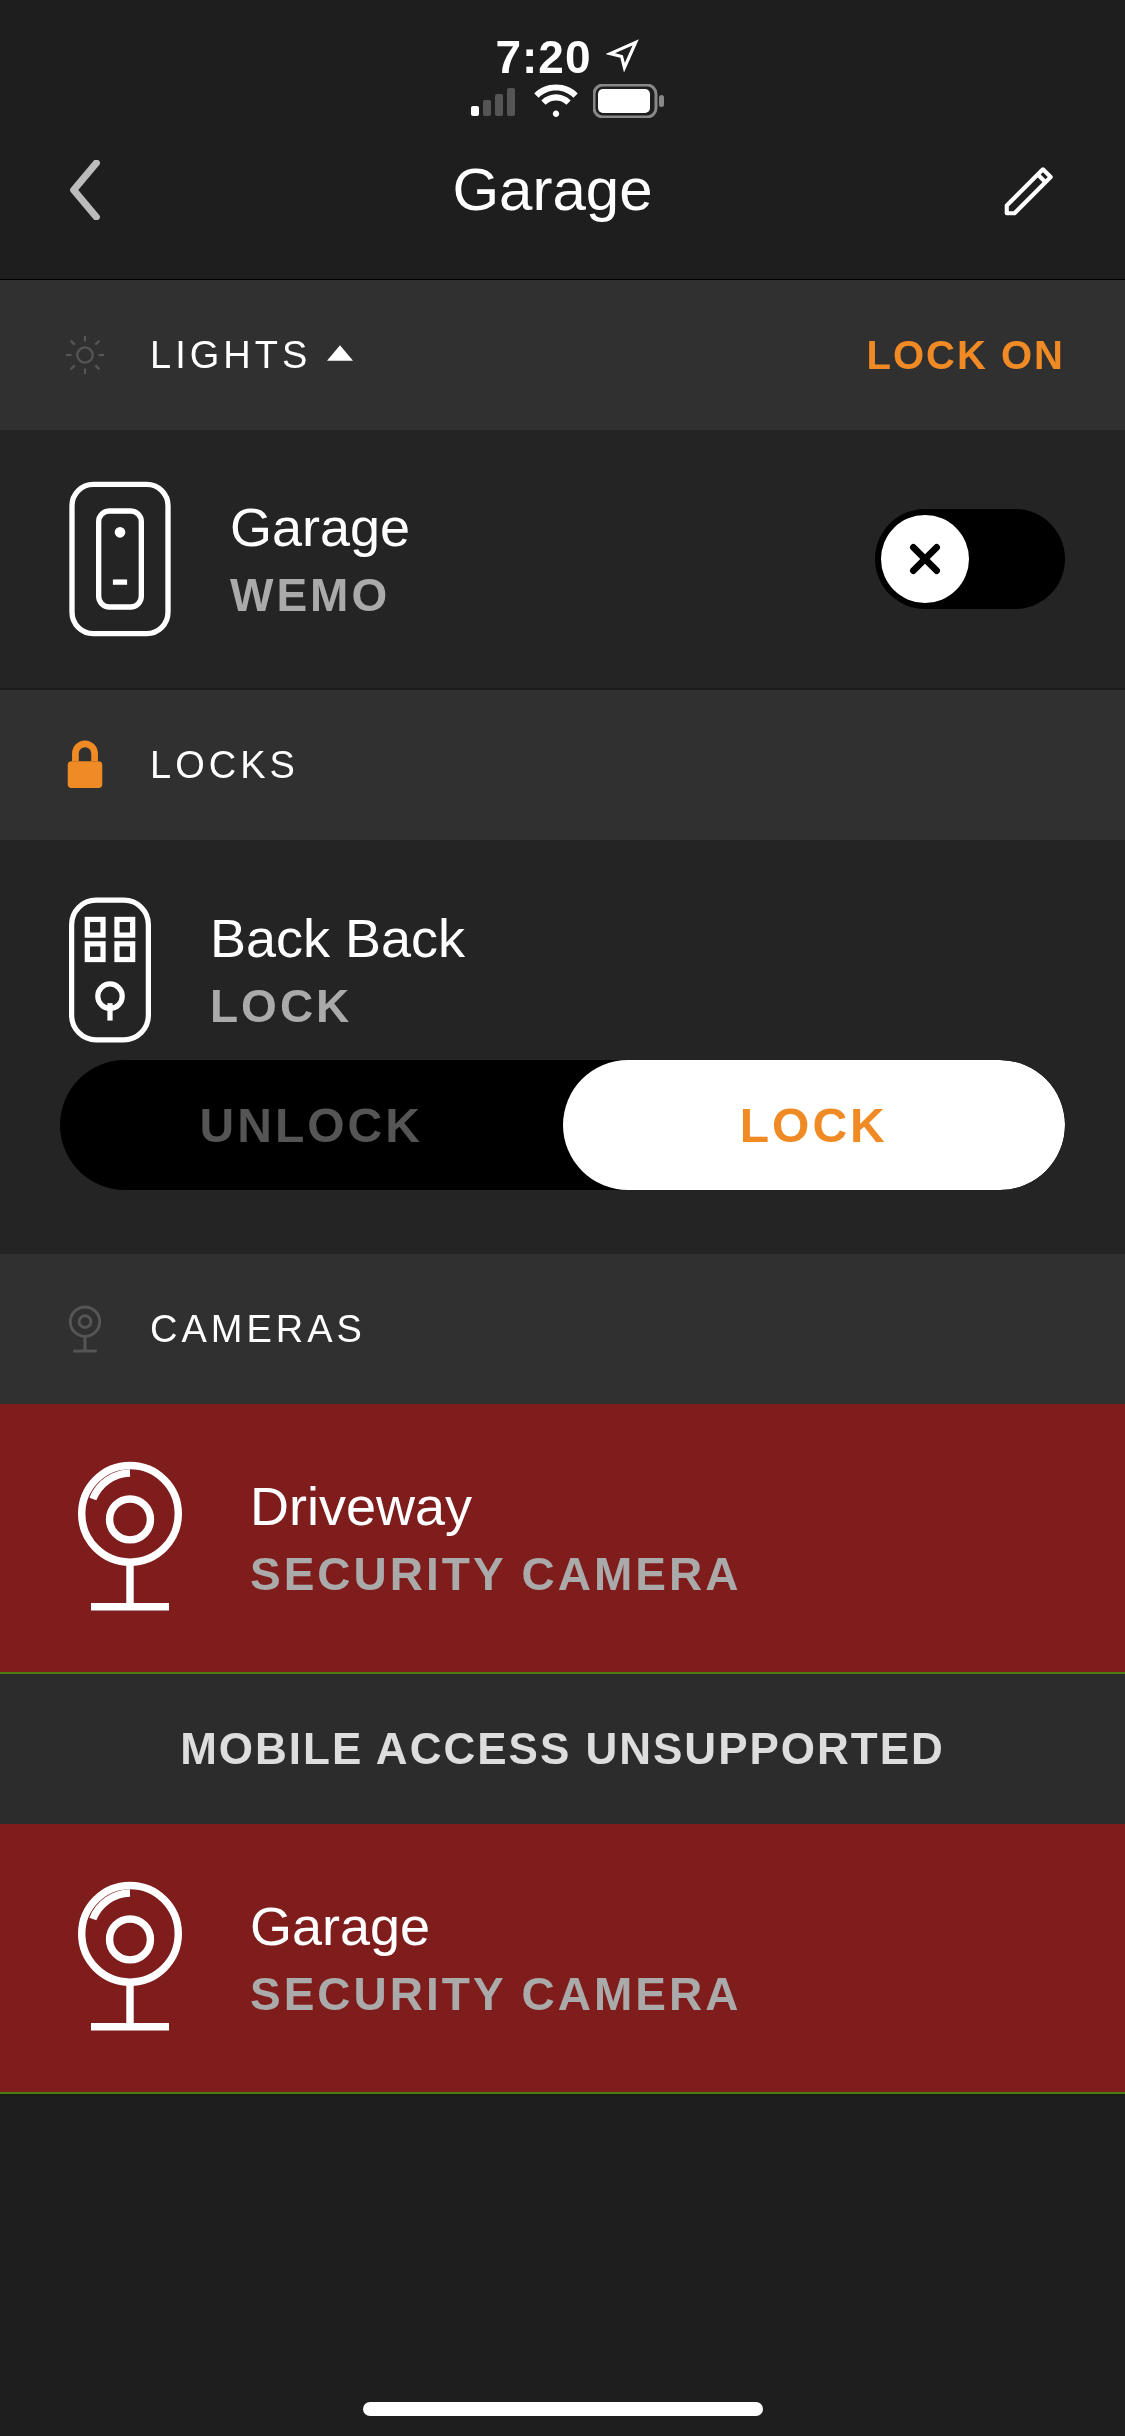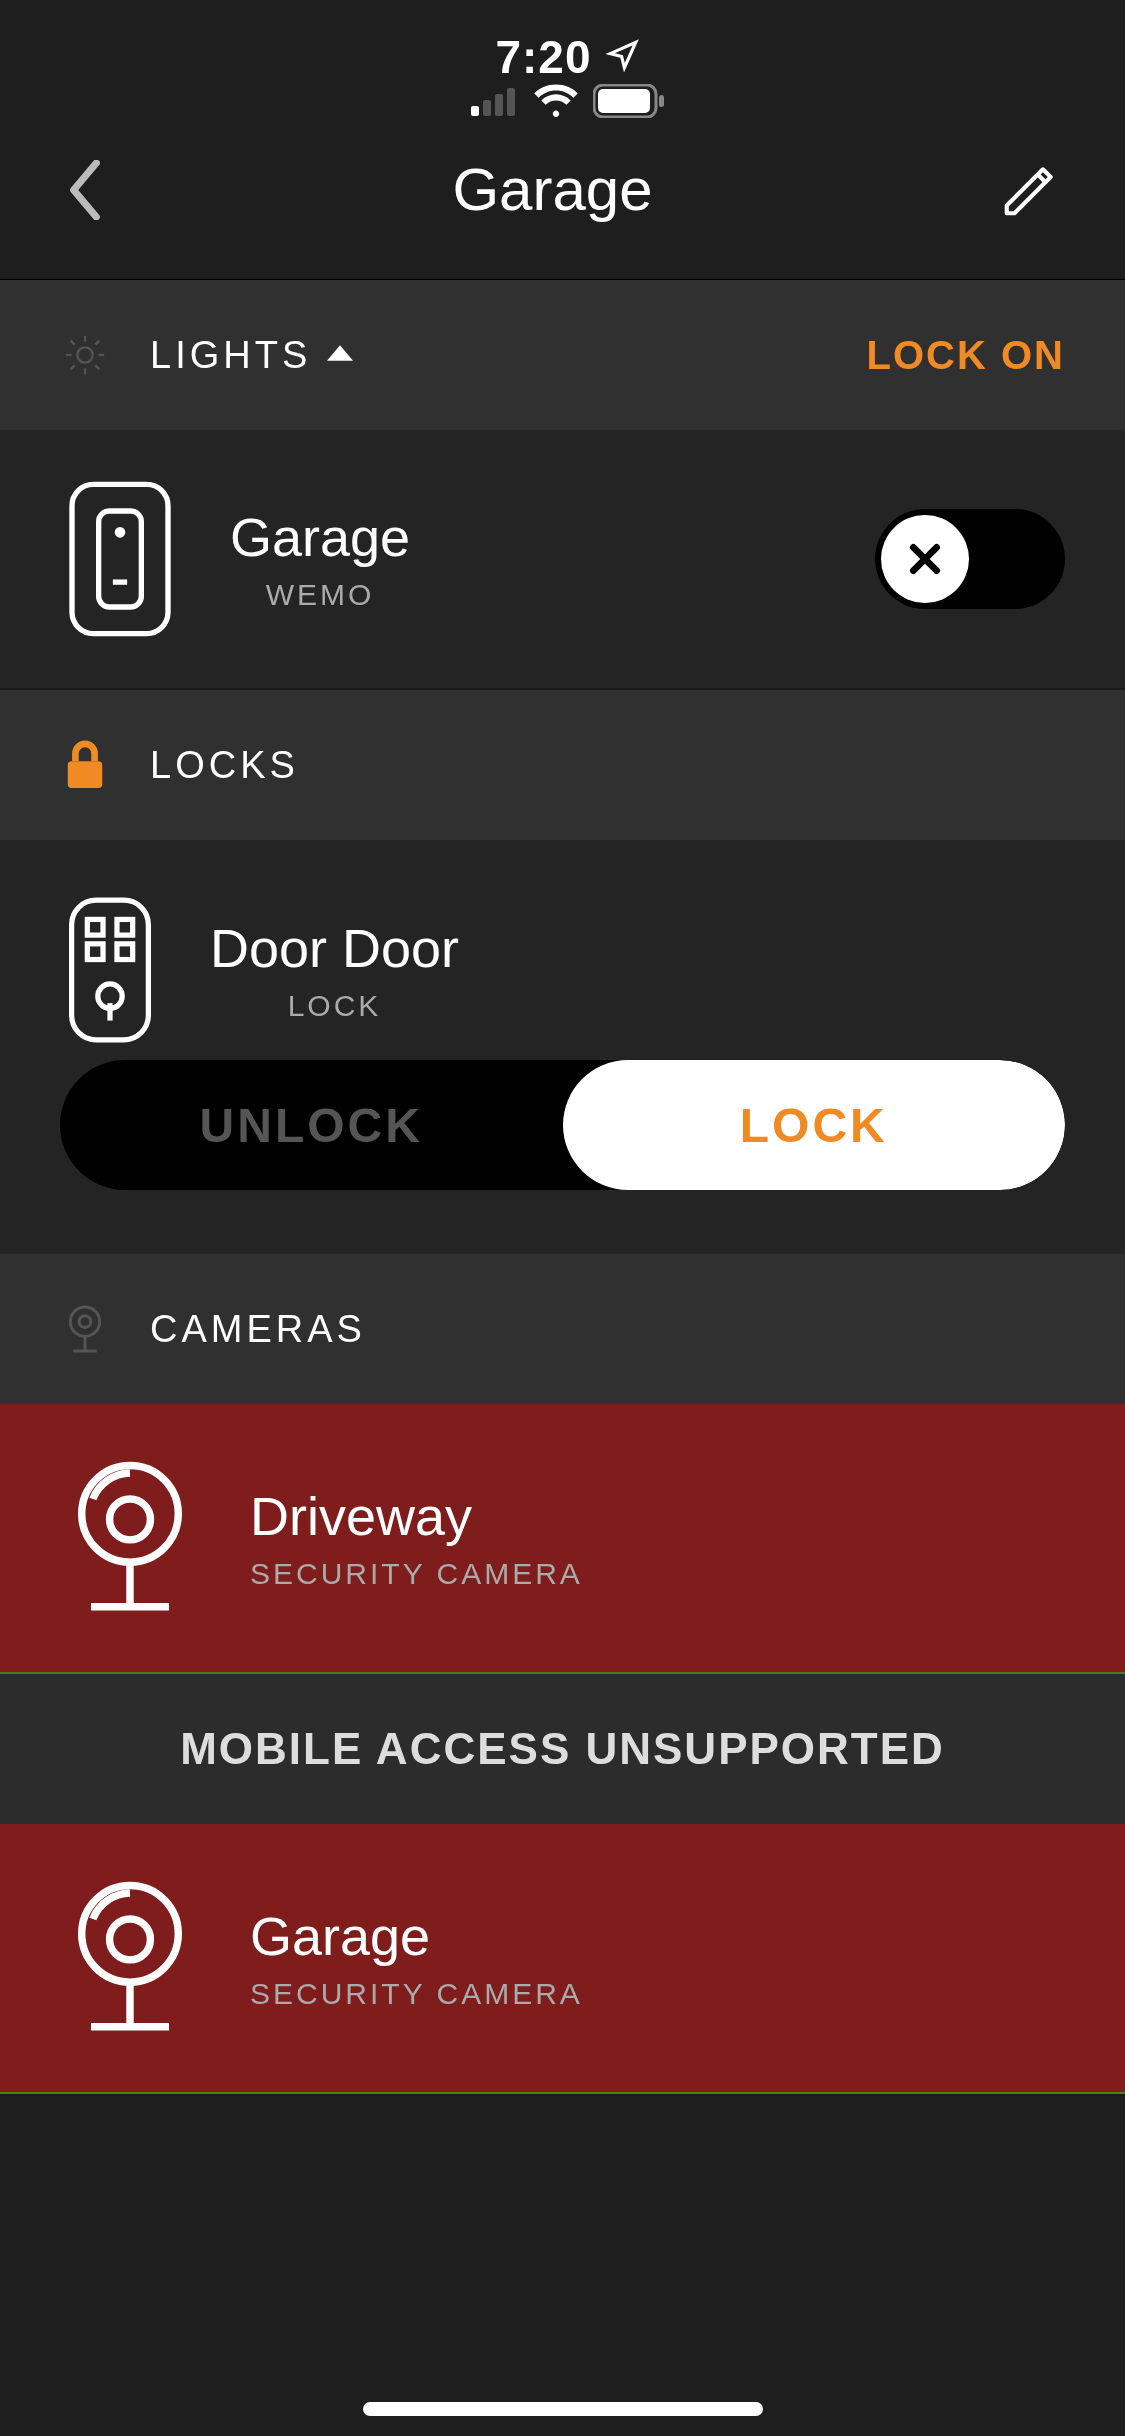--- a/index.html
+++ b/index.html
@@ -67,21 +67,21 @@
       background: #242424;
       display: flex;
       align-items: center;
       padding: 40px 60px;
       min-height: 260px;
       border-bottom: 2px solid #1b1b1b;
     }
     .device-icon { width: 120px; height: 160px; display:flex; align-items:center; justify-content:center; margin-right: 50px; }
     .device-info { display: flex; flex-direction: column; gap: 10px; }
     .device-name { font-size: 54px; font-weight: 400; color: #fff; }
-    .device-subtype { font-size: 30px; font-weight: 400; letter-spacing: 3px; color: #aaa; text-align: center; }
+    .device-subtype { font-size: 46px; font-weight: 700; letter-spacing: 3px; color: #aaa; }
 
     
     .toggle {
       margin-left: auto;
       width: 190px;
       height: 100px;
       background: #000;
       border-radius: 50px;
       position: relative;
       display: flex;
@@ -280,21 +280,21 @@
         <rect x="3" y="3" width="44" height="80" rx="14"></rect>
         <rect x="12" y="14" width="9" height="9"></rect>
           <rect x="29" y="14" width="9" height="9"></rect>
         <rect x="12" y="28" width="9" height="9"></rect>
           <rect x="29" y="28" width="9" height="9"></rect>
         <circle cx="25" cy="58" r="7"></circle>
         <line x1="25" y1="62" x2="25" y2="72"></line>
       </svg>
     </span>
     <div class="device-info">
-      <span class="device-name">Door Door</span>
+      <span class="device-name">Back Back</span>
       <span class="device-subtype">LOCK</span>
     </div>
   </div>
   <div class="segmented">
     <div class="seg-btn seg-unlock">UNLOCK</div>
     <div class="seg-btn seg-lock">LOCK</div>
   </div>
 </div>
 
 <div class="section-header">

